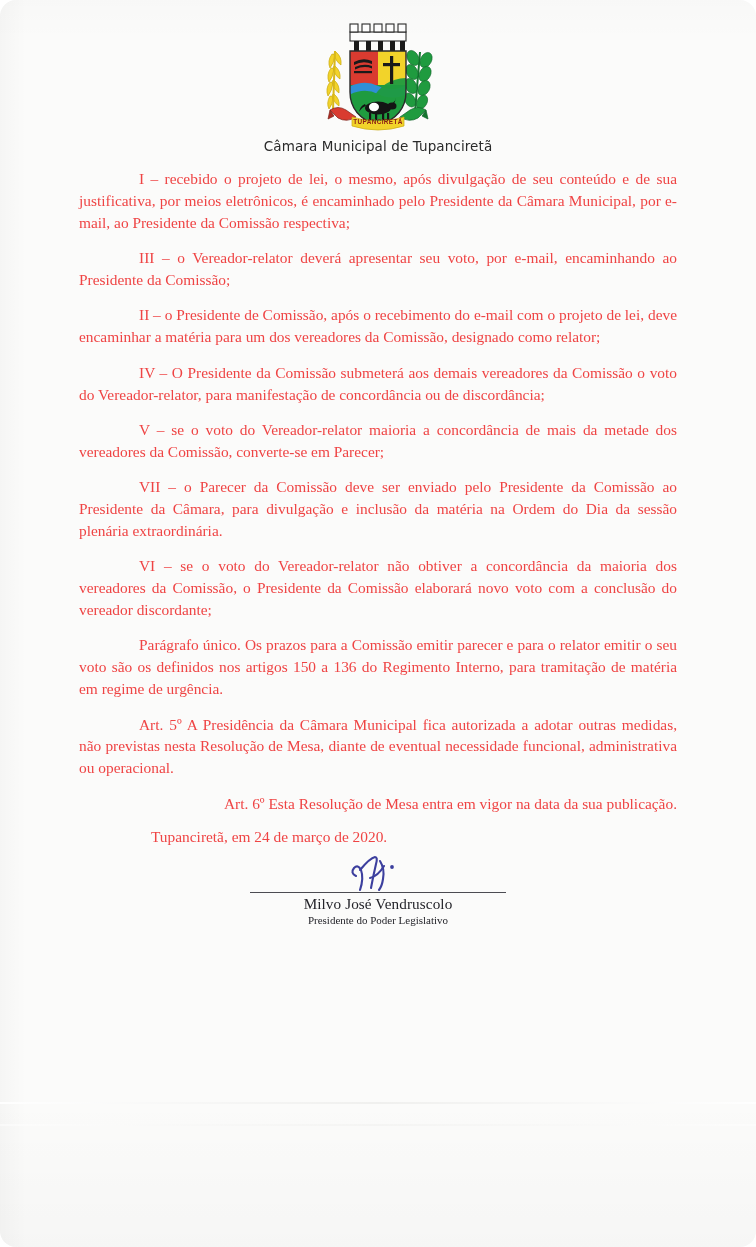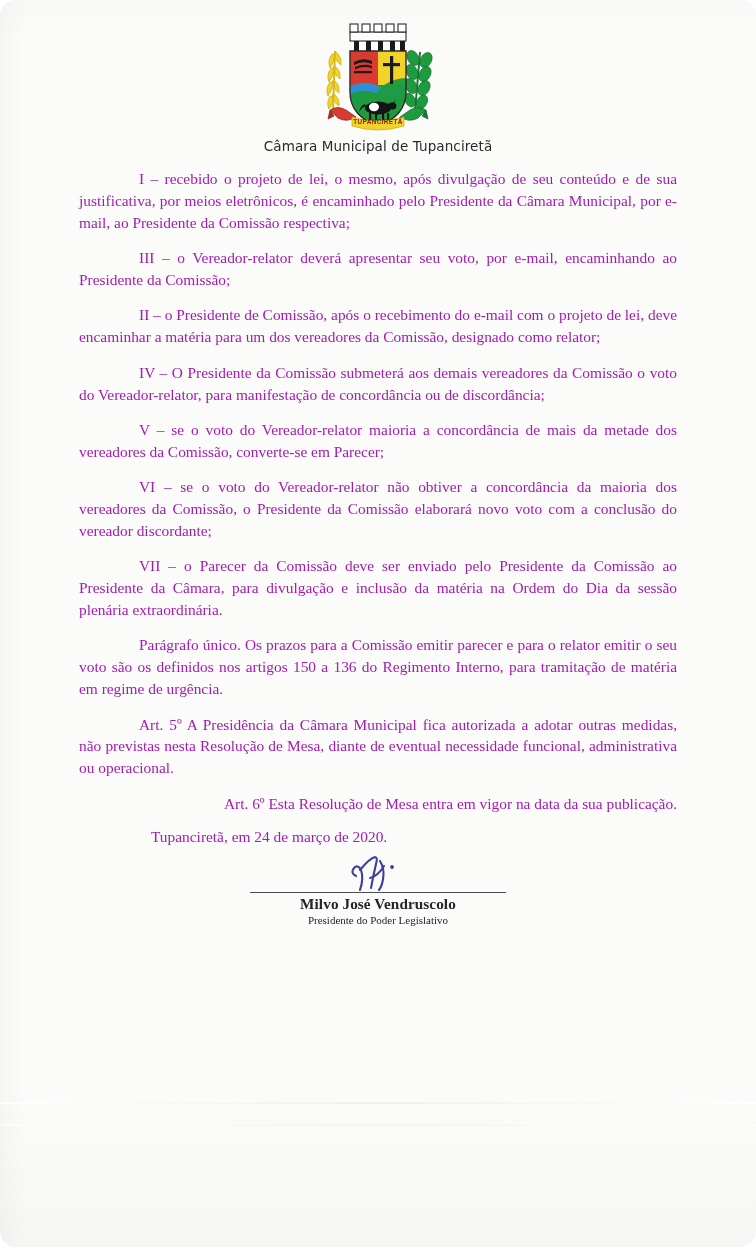--- a/index.html
+++ b/index.html
@@ -61,21 +61,21 @@
 
   
   .doc-body {
     position: absolute;
     top: 168px;
     left: 79px;
     width: 598px;
     font-family: "Liberation Serif", "DejaVu Serif", serif;
     font-size: 15.4px;
     line-height: 1.42;
-    color: #a21caf;
+    color: #ef4444;
     text-align: justify;
     text-justify: inter-word;
   }
   .doc-body p {
     margin: 0 0 13.5px 0;
     text-indent: 60px;
     text-align: justify;
   }
   .doc-body p.center-ish {
     text-indent: 95px;
@@ -109,21 +109,21 @@
     left: 96px;
     top: -4px;
   }
   .sig-rule {
     width: 256px;
     height: 0;
     margin: 0 auto;
     border-top: 1px solid #4c4c52;
   }
   .sig-name {
-    font-weight: bold;
+    font-weight: normal;
     font-size: 15.2px;
     margin-top: 2px;
     letter-spacing: .1px;
   }
   .sig-role {
     font-size: 11px;
     margin-top: 1px;
     font-family: Liberation Serif, serif;
   }
 </style>
@@ -233,22 +233,22 @@
 
     <div class="org-name">Câmara Municipal de Tupanciretã</div>
   </div>
 
   <div class="doc-body">
     <p>I – recebido o projeto de lei, o mesmo, após divulgação de seu conteúdo e de sua justificativa, por meios eletrônicos, é encaminhado pelo Presidente da Câmara Municipal, por e-mail, ao Presidente da Comissão respectiva;</p>
     <p>III – o Vereador-relator deverá apresentar seu voto, por e-mail, encaminhando ao Presidente da Comissão;</p>
     <p>II – o Presidente de Comissão, após o recebimento do e-mail com o projeto de lei, deve encaminhar a matéria para um dos vereadores da Comissão, designado como relator;</p>
     <p>IV – O Presidente da Comissão submeterá aos demais vereadores da Comissão o voto do Vereador-relator, para manifestação de concordância ou de discordância;</p>
     <p>V – se o voto do Vereador-relator maioria a concordância de mais da metade dos vereadores da Comissão, converte-se em Parecer;</p>
+    <p>VII – o Parecer da Comissão deve ser enviado pelo Presidente da Comissão ao Presidente da Câmara, para divulgação e inclusão da matéria na Ordem do Dia da sessão plenária extraordinária.</p>
     <p>VI – se o voto do Vereador-relator não obtiver a concordância da maioria dos vereadores da Comissão, o Presidente da Comissão elaborará novo voto com a conclusão do vereador discordante;</p>
-    <p>VII – o Parecer da Comissão deve ser enviado pelo Presidente da Comissão ao Presidente da Câmara, para divulgação e inclusão da matéria na Ordem do Dia da sessão plenária extraordinária.</p>
     <p>Parágrafo único. Os prazos para a Comissão emitir parecer e para o relator emitir o seu voto são os definidos nos artigos 150 a 136 do Regimento Interno, para tramitação de matéria em regime de urgência.</p>
     <p>Art. 5º A Presidência da Câmara Municipal fica autorizada a adotar outras medidas, não previstas nesta Resolução de Mesa, diante de eventual necessidade funcional, administrativa ou operacional.</p>
     <p class="center-ish">Art. 6º Esta Resolução de Mesa entra em vigor na data da sua publicação.</p>
     <p class="date-line">Tupanciretã, em 24 de março de 2020.</p>
   </div>
 
   <div class="signature-block">
     <div class="sig-mark">
       <svg width="80" height="44" viewBox="0 0 80 44" aria-hidden="true">
         <g fill="none" stroke="#3c3f9e" stroke-width="2.1" stroke-linecap="round">

